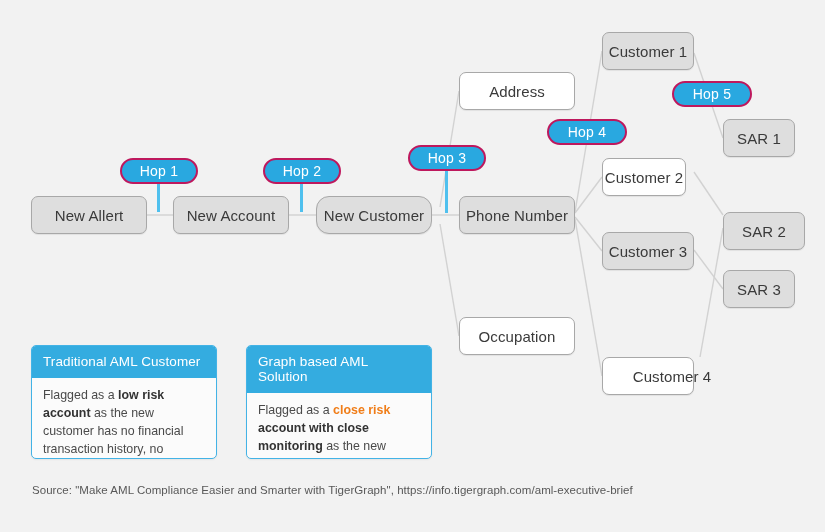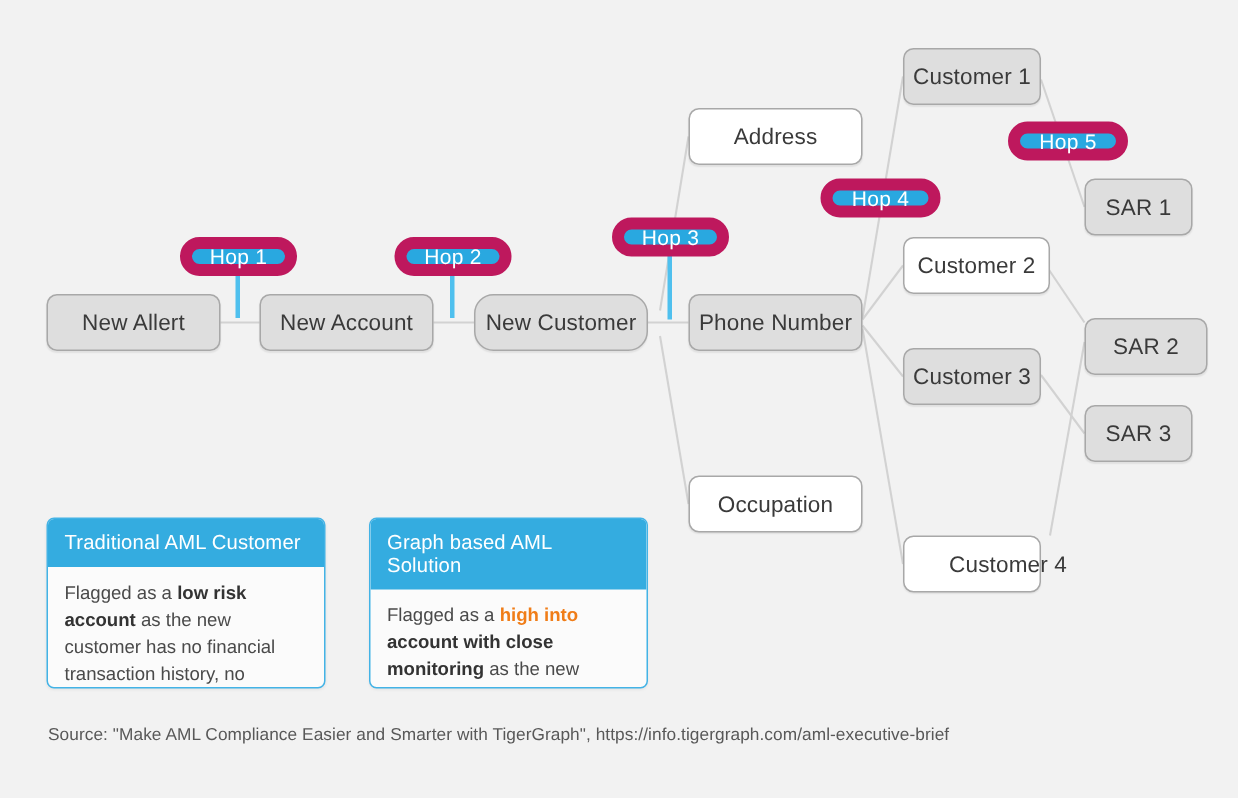--- a/index.html
+++ b/index.html
@@ -52,21 +52,21 @@
     box-sizing: border-box;
     background: #29a8e0;
     color: #ffffff;
     border-radius: 999px;
     display: flex;
     align-items: center;
     justify-content: center;
     font-size: 14px;
     letter-spacing: .2px;
     white-space: nowrap;
-    border: 8px solid #be185d;
+    border: 2px solid #be185d;
     z-index: 5;
   }
   
   .hop-stalk {
     position: absolute;
     width: 3px;
     background: #4fc0ee;
     z-index: 2;
   }
 
@@ -140,21 +140,21 @@
     </div>
     <div class="node white" style="left: 459px; top: 72px; width: 116px; height: 38px;">
       <span>Address</span>
     </div>
     <div class="node white" style="left: 459px; top: 317px; width: 116px; height: 38px;">
       <span>Occupation</span>
     </div>
     <div class="node gray" style="left: 602px; top: 32px; width: 92px; height: 38px;">
       <span>Customer 1</span>
     </div>
-    <div class="node white" style="left: 602px; top: 158px; width: 98px; height: 38px;">
+    <div class="node white" style="left: 602px; top: 158px; width: 84px; height: 38px;">
       <span>Customer 2</span>
     </div>
     <div class="node gray" style="left: 602px; top: 232px; width: 92px; height: 38px;">
       <span>Customer 3</span>
     </div>
     <div class="node white" style="left: 602px; top: 357px; width: 92px; height: 38px; padding-left: 48px;">
       <span>Customer 4</span>
     </div>
     <div class="node gray" style="left: 723px; top: 119px; width: 72px; height: 38px;">
       <span>SAR 1</span>
@@ -182,17 +182,17 @@
     </div>
     <div class="hop" style="left: 672px; top: 81px; width: 80px; height: 26px;">
       <span>Hop 5</span>
     </div>
     <div class="callout" style="left: 31px; top: 345px; width: 186px; height: 114px;">
       <div class="callout-header">Traditional AML Customer</div>
       <div class="callout-body"><span>Flagged as a </span><b>low risk account</b><span> as the new customer has no financial transaction history, no previous alerts or SARs and is not in a high risk geography</span></div>
     </div>
     <div class="callout" style="left: 246px; top: 345px; width: 186px; height: 114px;">
       <div class="callout-header">Graph based AML Solution</div>
-      <div class="callout-body"><span>Flagged as a </span><span class="hi">high into</span><b> account with close monitoring</b><span> as the new account shares a phone number with four customers who have alerts turned into SARs</span></div>
+      <div class="callout-body"><span>Flagged as a </span><span class="hi">close risk</span><b> account with close monitoring</b><span> as the new account shares a phone number with four customers who have alerts turned into SARs</span></div>
     </div>
   </div>
 
 <div class="source">Source: "Make AML Compliance Easier and Smarter with TigerGraph", https://info.tigergraph.com/aml-executive-brief</div>
 
 </body></html>

